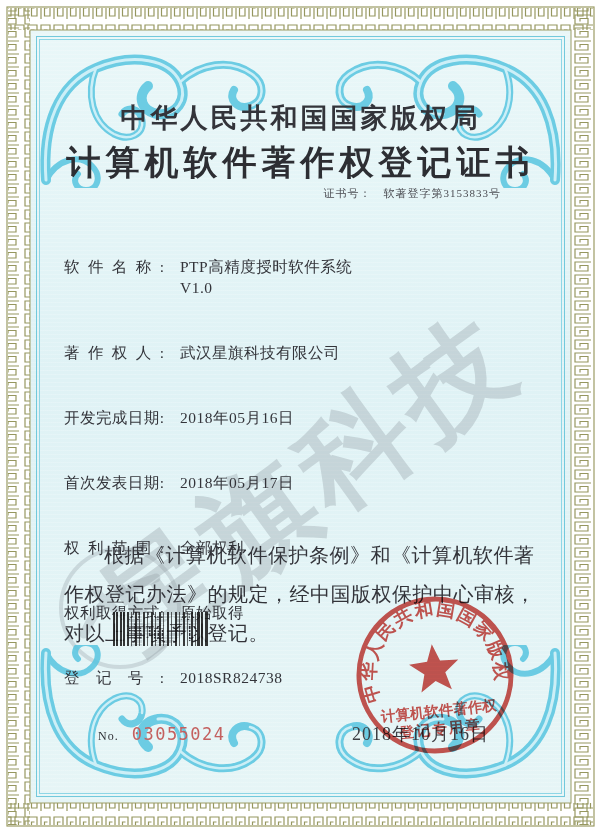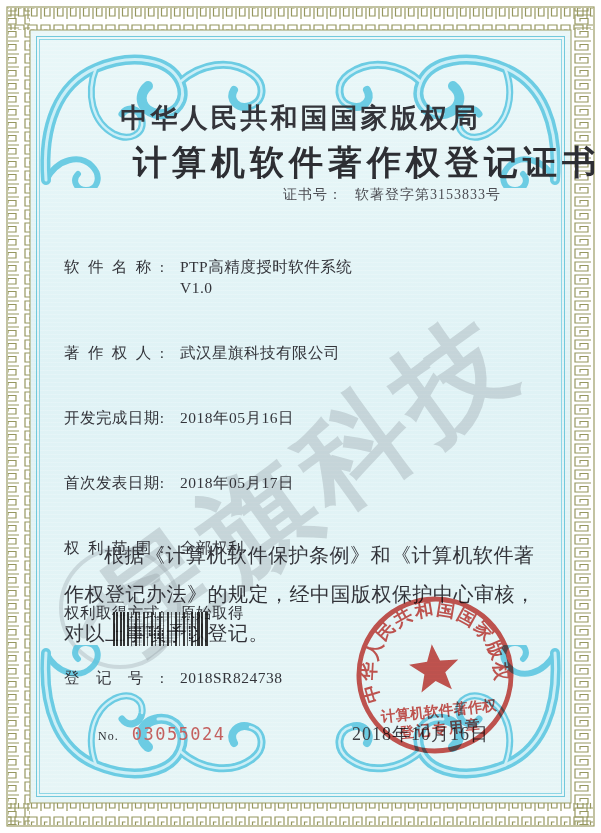--- a/index.html
+++ b/index.html
@@ -33,25 +33,25 @@
     white-space:nowrap; pointer-events:none;
   }
   .watermark-logo{position:absolute; left:56px; top:544px; z-index:1; opacity:.30; pointer-events:none;}
 
   .authority{
     position:absolute; left:0; right:0; top:100px; z-index:3;
     text-align:center; font-size:27px; font-weight:700; letter-spacing:3px; color:#33343a;
   }
   .cert-title{
     position:absolute; left:0; right:0; top:140px; z-index:3;
-    text-align:right; font-size:34px; font-weight:700; letter-spacing:5px; color:#2d2e33;
+    text-align:center; font-size:34px; font-weight:700; letter-spacing:5px; color:#2d2e33;
   }
   .certno{
     position:absolute; right:100px; top:186px; z-index:3;
-    font-size:14px; color:#4b4c52; letter-spacing:1px; display:flex; gap:12px;
+    font-size:11px; color:#4b4c52; letter-spacing:1px; display:flex; gap:12px;
   }
   .fields{position:absolute; left:64px; top:212px; width:470px; z-index:3;}
   .frow{display:flex; align-items:flex-start; font-size:15.5px; color:#33343a; line-height:21px;margin-top:44px;}
   .flabel{
     width:100px; flex:0 0 100px;
     text-align:justify; text-align-last:justify; text-justify:inter-character;
   }
   .fvalue{margin-left:16px; white-space:pre-line; letter-spacing:.5px;}
   .gap-a{margin-bottom:27px;}
   .gap-b{margin-bottom:41px;}

